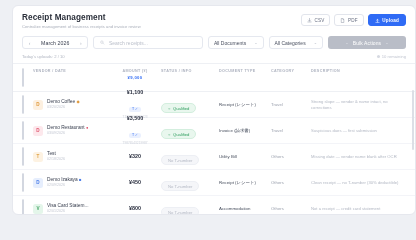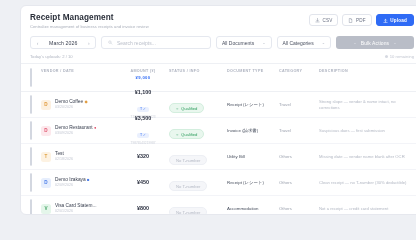--- a/index.html
+++ b/index.html
@@ -4,21 +4,21 @@
 <style>
   * { box-sizing: border-box; margin: 0; padding: 0; }
   html, body {
     width: 416px; height: 220px;
     background: #eef0f4;
     font-family: "Liberation Sans", sans-serif;
     overflow: hidden;
   }
   .app {
     width: 336px; height: 220px;
-    padding: 5px 20px;
+    padding: 5px 12px;
     background: #eef0f4;
   }
   .card {
     width: 404px; height: 210px;
     background: #ffffff;
     border: 1px solid #e6e8ee;
     border-radius: 6px;
     overflow: hidden;
     position: relative;
   }

